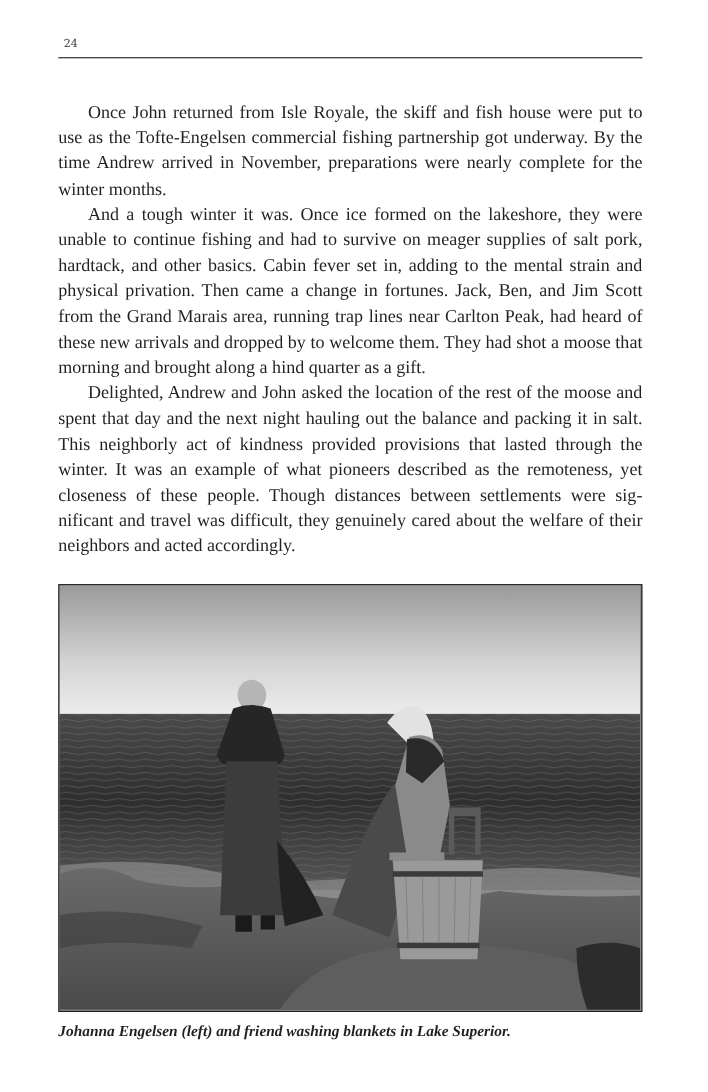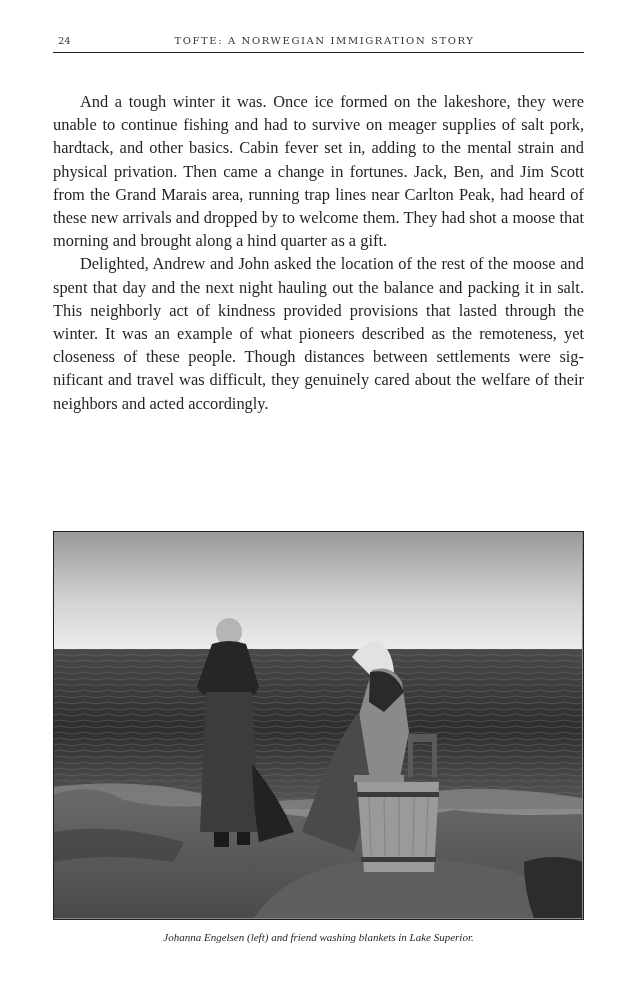--- a/index.html
+++ b/index.html
@@ -25,33 +25,33 @@
       font-family: "Liberation Serif", serif; font-size: 16.4px; line-height: 23.2px;
       text-align: justify; hyphens: manual;
     }
     .body-text p { margin: 0; text-indent: 27px; }
     .photo {
       position: absolute; left: 53px; top: 531px; width: 531px; height: 389px;
       border: 1.5px solid #231f20; box-sizing: border-box; overflow: hidden;
       background: #888;
     }
     .caption {
-      position: absolute; left: 53px; top: 931px; width: 531px; text-align: center;
-      font-family: "Liberation Serif", serif; font-style: italic; font-size: 11px; color: #231f20;
+      position: absolute; left: 53px; top: 931px; width: 531px; text-align: left;
+      font-family: "Liberation Serif", serif; font-style: italic; font-size: 14px; color: #231f20; font-weight: bold;
     }
   </style>
 </head>
 <body>
 
 <div class="running-head">
   <span class="folio">24</span>
-  <span class="running-title">TOFTE: A NORWEGIAN IMMIGRATION STORY</span>
 </div>
 
 <div class="body-text">
+  <p>Once John returned from Isle Royale, the skiff and fish house were put to use as the Tofte-Engelsen commercial fishing partnership got underway. By the time Andrew arrived in November, preparations were nearly complete for the winter months.</p>
   <p>And a tough winter it was. Once ice formed on the lakeshore, they were unable to continue fishing and had to survive on meager supplies of salt pork, hardtack, and other basics. Cabin fever set in, adding to the mental strain and physical privation. Then came a change in fortunes. Jack, Ben, and Jim Scott from the Grand Marais area, running trap lines near Carlton Peak, had heard of these new arrivals and dropped by to welcome them. They had shot a moose that morning and brought along a hind quarter as a gift.</p>
   <p>Delighted, Andrew and John asked the location of the rest of the moose and spent that day and the next night hauling out the balance and packing it in salt. This neighborly act of kindness provided provisions that lasted through the winter. It was an example of what pioneers described as the remoteness, yet closeness of these people. Though distances between settlements were sig­nificant and travel was difficult, they genuinely cared about the welfare of their neighbors and acted accordingly.</p>
 </div>
 
 <div class="photo">
   <svg width="528" height="386" viewBox="0 0 528 386">
     <defs>
       <linearGradient id="sky" x1="0" y1="0" x2="0" y2="1">
         <stop offset="0" stop-color="#9a9a9a"></stop>
         <stop offset="0.6" stop-color="#d4d4d4"></stop>

